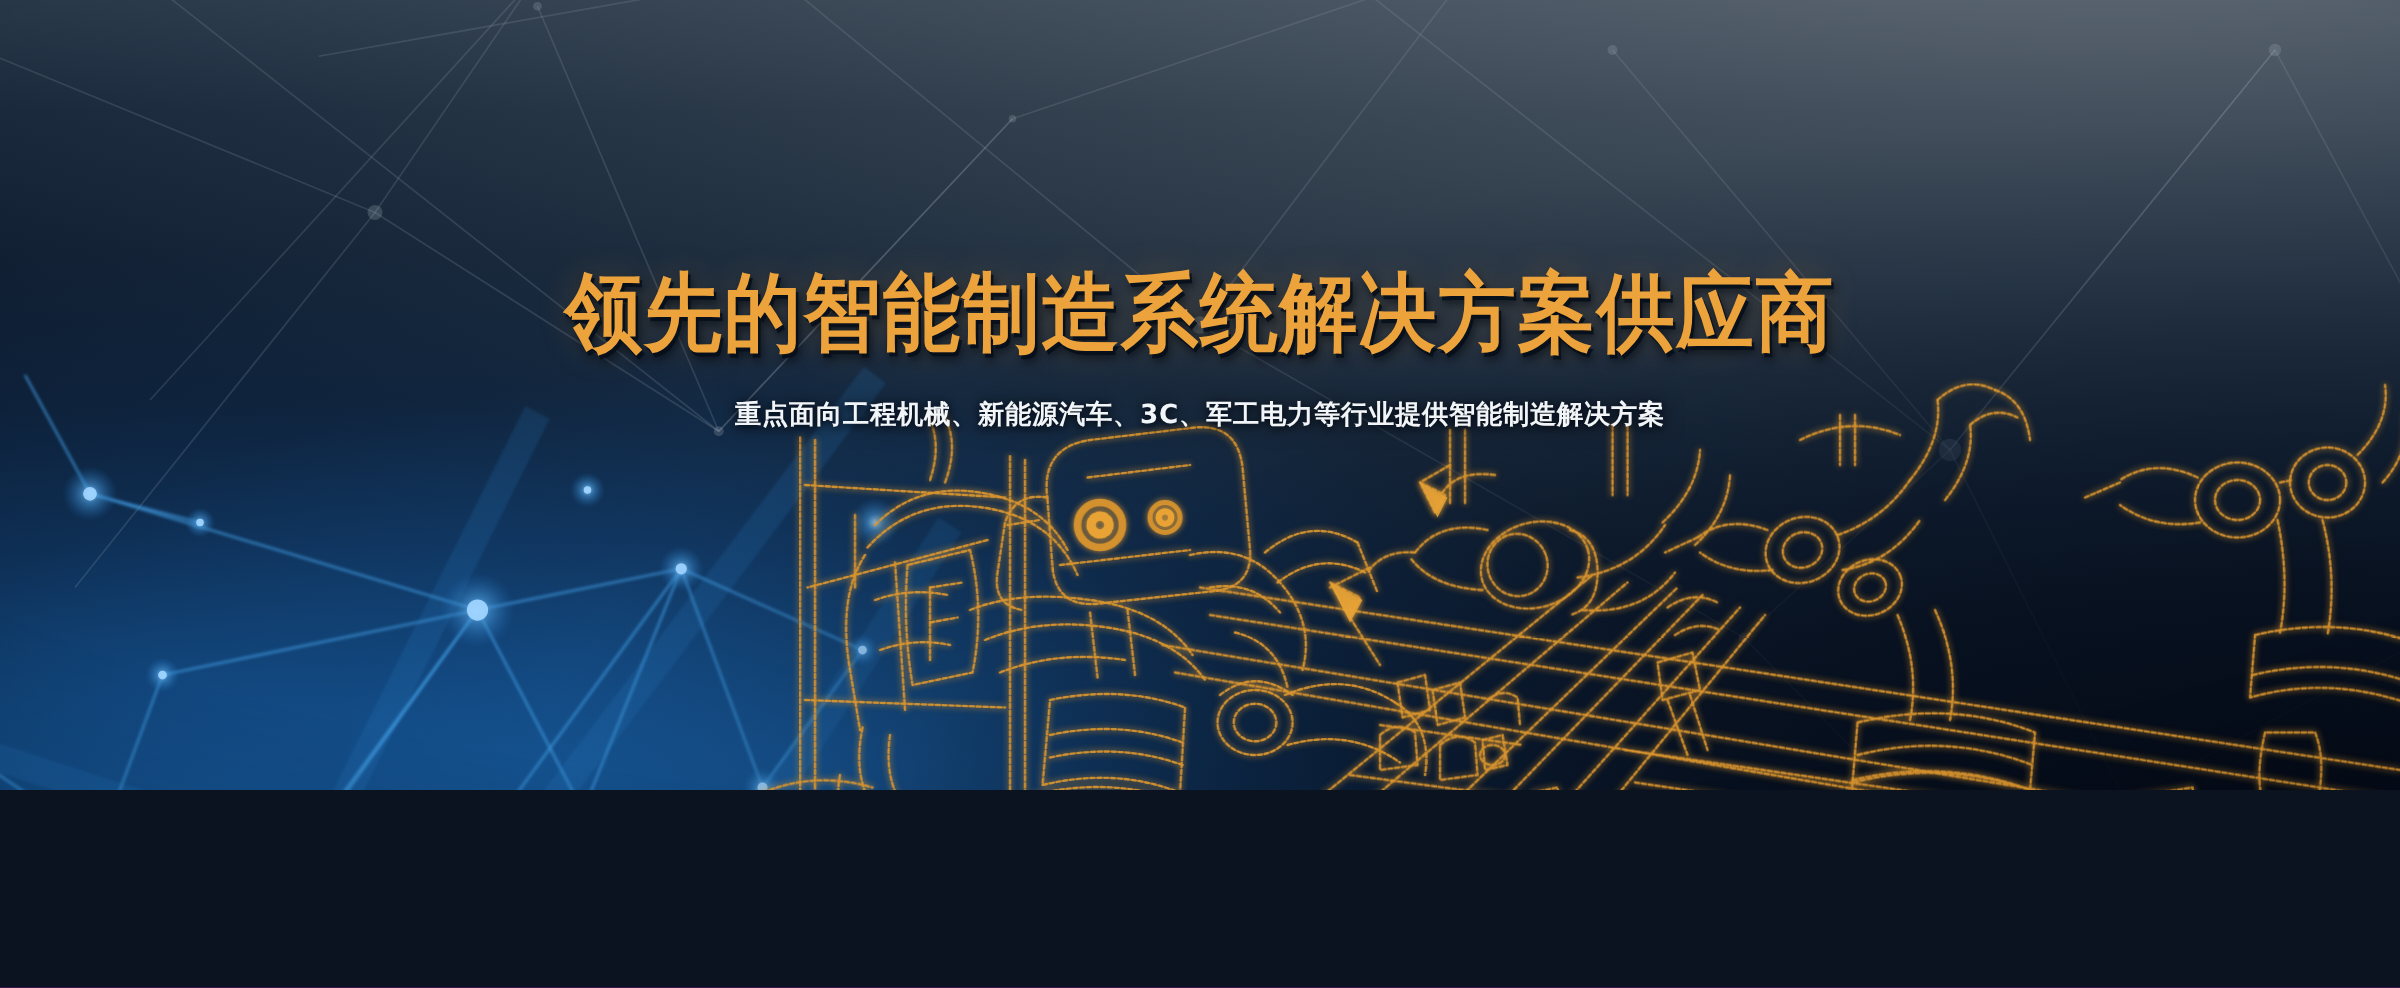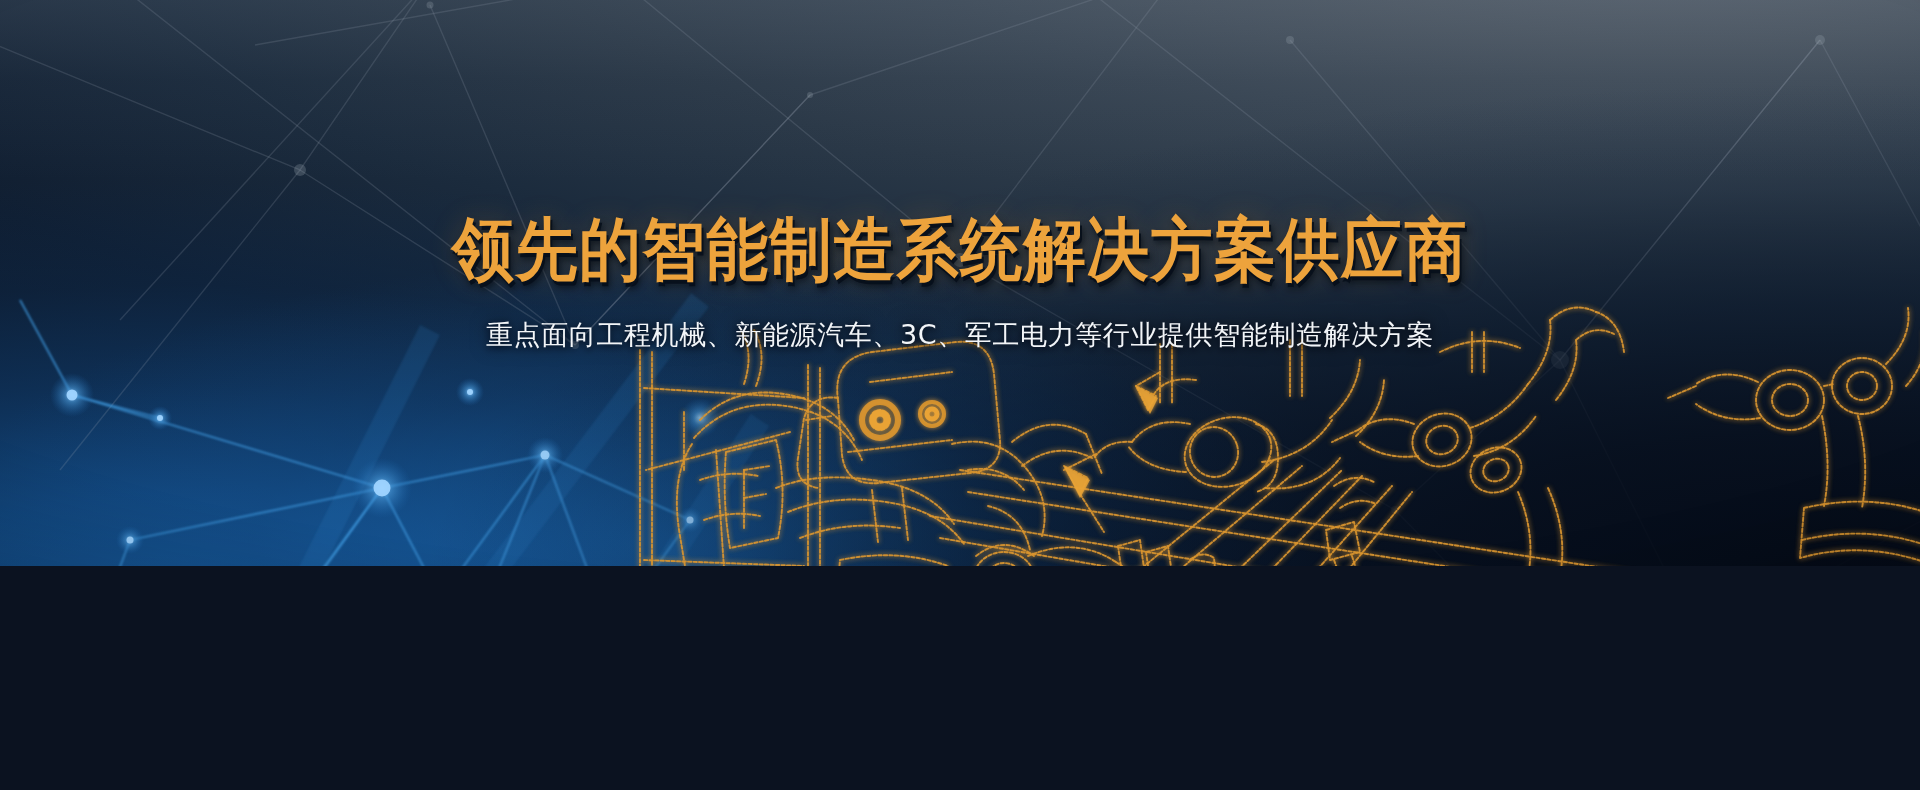--- a/index.html
+++ b/index.html
@@ -4,21 +4,21 @@
 <title>Banner</title>
 <style>
   * { margin:0; padding:0; box-sizing:border-box; }
   html,body{
     background:#0b1220;
     font-family:"Liberation Sans","DejaVu Sans",sans-serif;
   }
   #banner{
     position:relative;
     width:1920px;
-    height:566px;
+    height:632px;
     overflow:hidden;
     background:#701a75;
   }
   .layer{position:absolute;inset:0;}
 
   
   
   .bg-base{
     background:
       radial-gradient(130% 115% at 88% -12%, #5a6470 0%, #4a5561 16%, #3a4755 30%, #2a3847 46%, #1b2b3d 62%, #101e31 80%, #0a1628 100%);
@@ -64,22 +64,22 @@
     transform-origin:center top;
     text-shadow:
       2px 3px 0 rgba(6,14,26,.85),
       3px 5px 7px rgba(3,8,16,.7),
       0 0 26px rgba(235,150,40,.22);
     white-space:nowrap;
   }
   .subline{
     margin-top:36px;
     font-family:"DejaVu Sans","Liberation Sans",sans-serif;
-    font-size:27px;
-    font-weight:400;
+    font-size:21px;
+    font-weight:700;
     letter-spacing:.6px;
     color:#f2f5f8;
     text-shadow:0 2px 6px rgba(2,8,18,.9), 0 0 18px rgba(2,8,18,.7);
     white-space:nowrap;
   }
 </style>
 </head>
 <body>
 
 <div id="banner">

